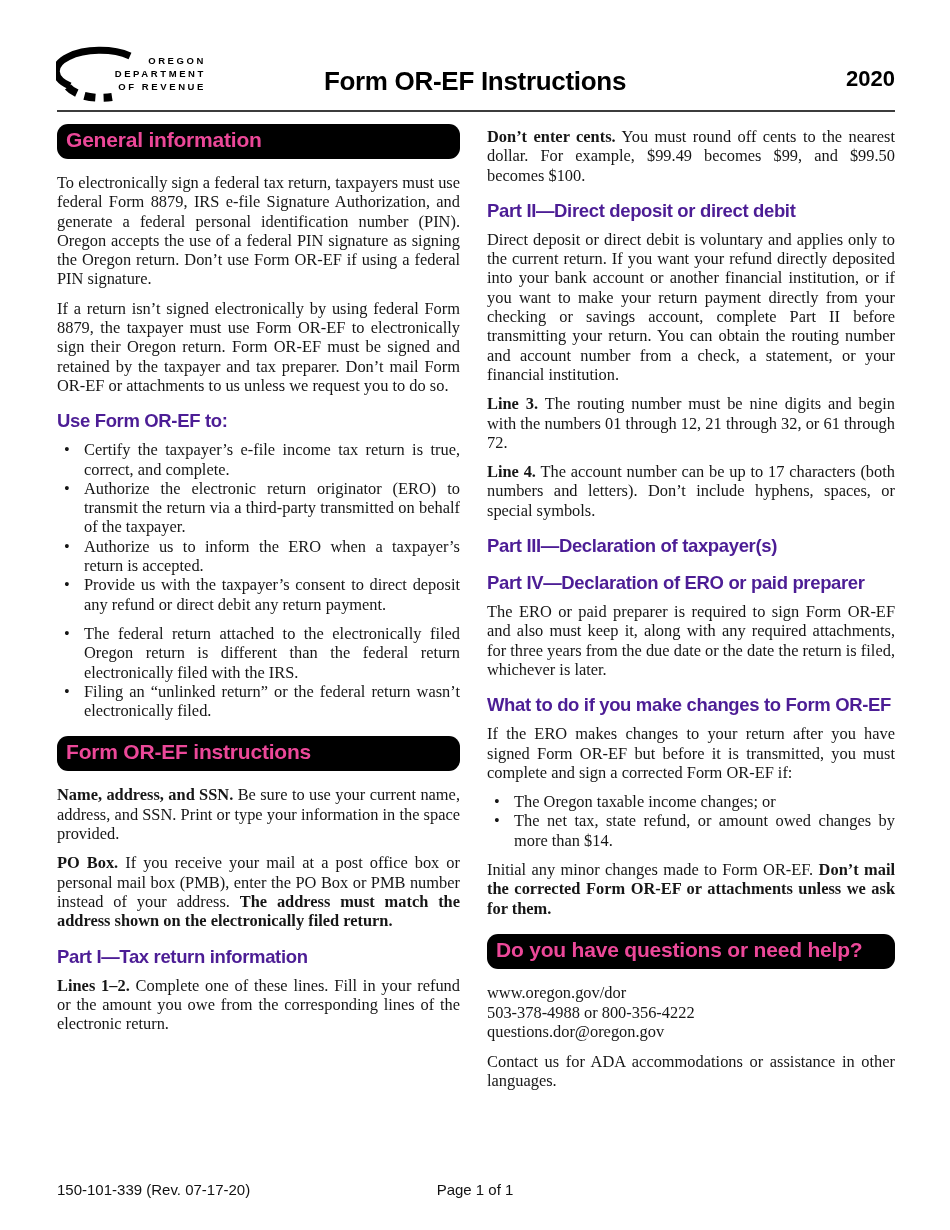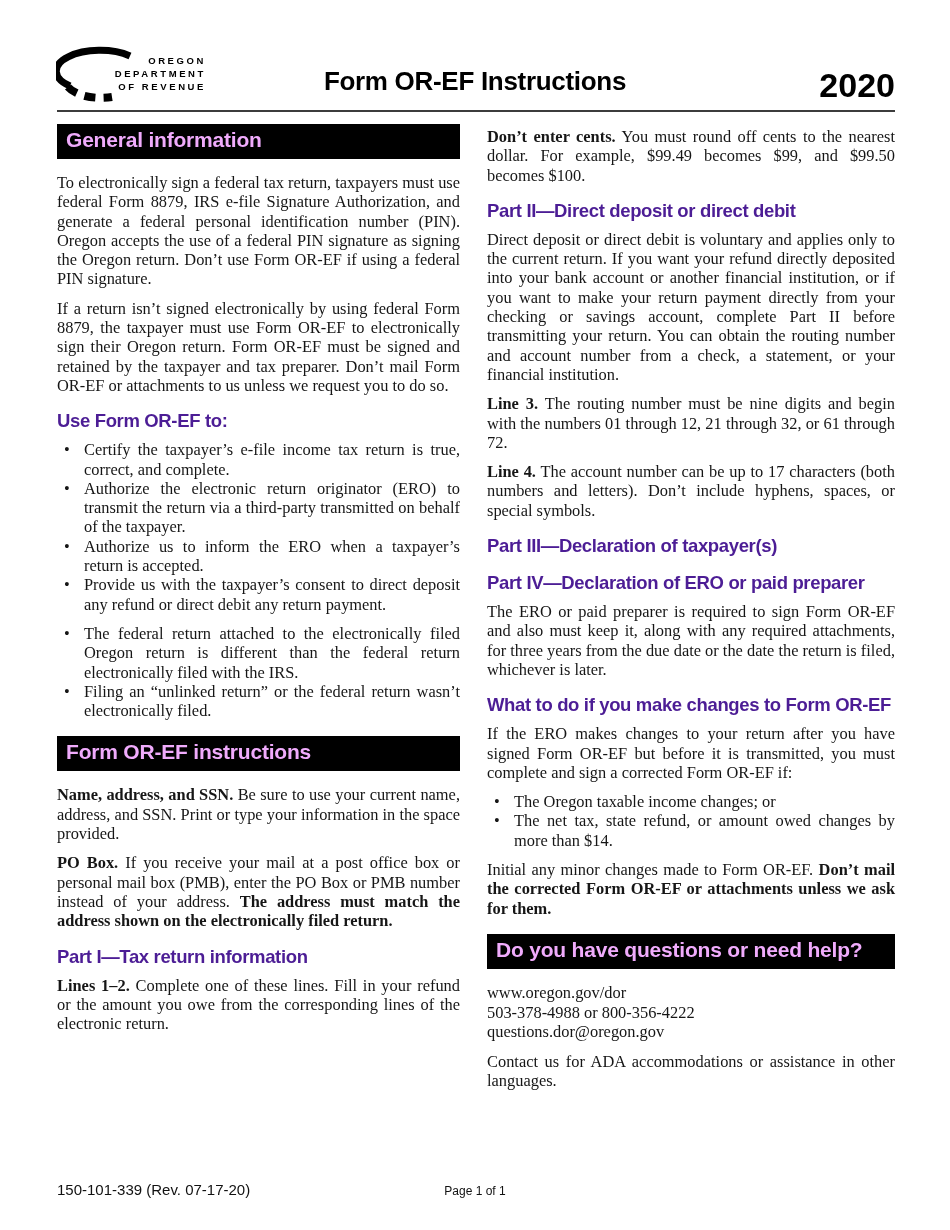--- a/index.html
+++ b/index.html
@@ -16,40 +16,41 @@
   .logo{position:absolute;left:56px;top:46px;width:152px;height:58px;}
   .page-title{
     position:absolute;left:0;right:0;top:66px;
     text-align:center;
     font-family:"Liberation Sans","DejaVu Sans",sans-serif;
     font-weight:700;font-size:26px;letter-spacing:-0.3px;color:#000;
   }
   .year{
     position:absolute;right:55px;top:66px;
     font-family:"Liberation Sans","DejaVu Sans",sans-serif;
-    font-weight:700;font-size:34px;color:#000;
+    font-weight:700;font-size:22px;color:#000;
   }
   .header-rule{
     position:absolute;left:57px;top:110px;width:838px;height:2px;
     background:#3c3c3c;
   }
   
   .cols{
     position:absolute;left:57px;top:124px;width:838px;
     display:flex;gap:27px;align-items:flex-start;
   }
   .col-l{width:403px;}
   .col-r{width:408px;padding-top:3px;}
   
   .bar{
-    background:#000;color:#f0abfc;
+    background:#000;color:#ec4899;
     font-family:"Liberation Sans","DejaVu Sans",sans-serif;
     font-weight:700;font-size:21px;letter-spacing:-0.2px;
     padding:4px 9px 7px 9px;
     margin:0 0 14px 0;
+    border-radius:11px;
   }
   .bar.mt{margin-top:16px;}
   
   p.body{
     margin:0 0 10px 0;
     font-size:16.4px;line-height:19.3px;
     text-align:justify;
   }
   p.body b{font-weight:700;}
   h3.head{
@@ -66,21 +67,21 @@
   .contact{margin:0 0 10px 0;font-size:16.4px;line-height:19.6px;}
   
   .footer-left{
     position:absolute;left:57px;bottom:32px;
     font-family:"Liberation Sans","DejaVu Sans",sans-serif;
     font-size:15px;color:#111;
   }
   .footer-center{
     position:absolute;left:0;right:0;bottom:32px;text-align:center;
     font-family:"Liberation Sans","DejaVu Sans",sans-serif;
-    font-size:12px;color:#111;
+    font-size:15px;color:#111;
   }
   .logo text{
     font-family:"Liberation Sans","DejaVu Sans",sans-serif;
     font-weight:700;font-size:9.5px;letter-spacing:2.6px;fill:#000;
   }
 </style>
 </head>
 <body>
 
 <div class="page">

